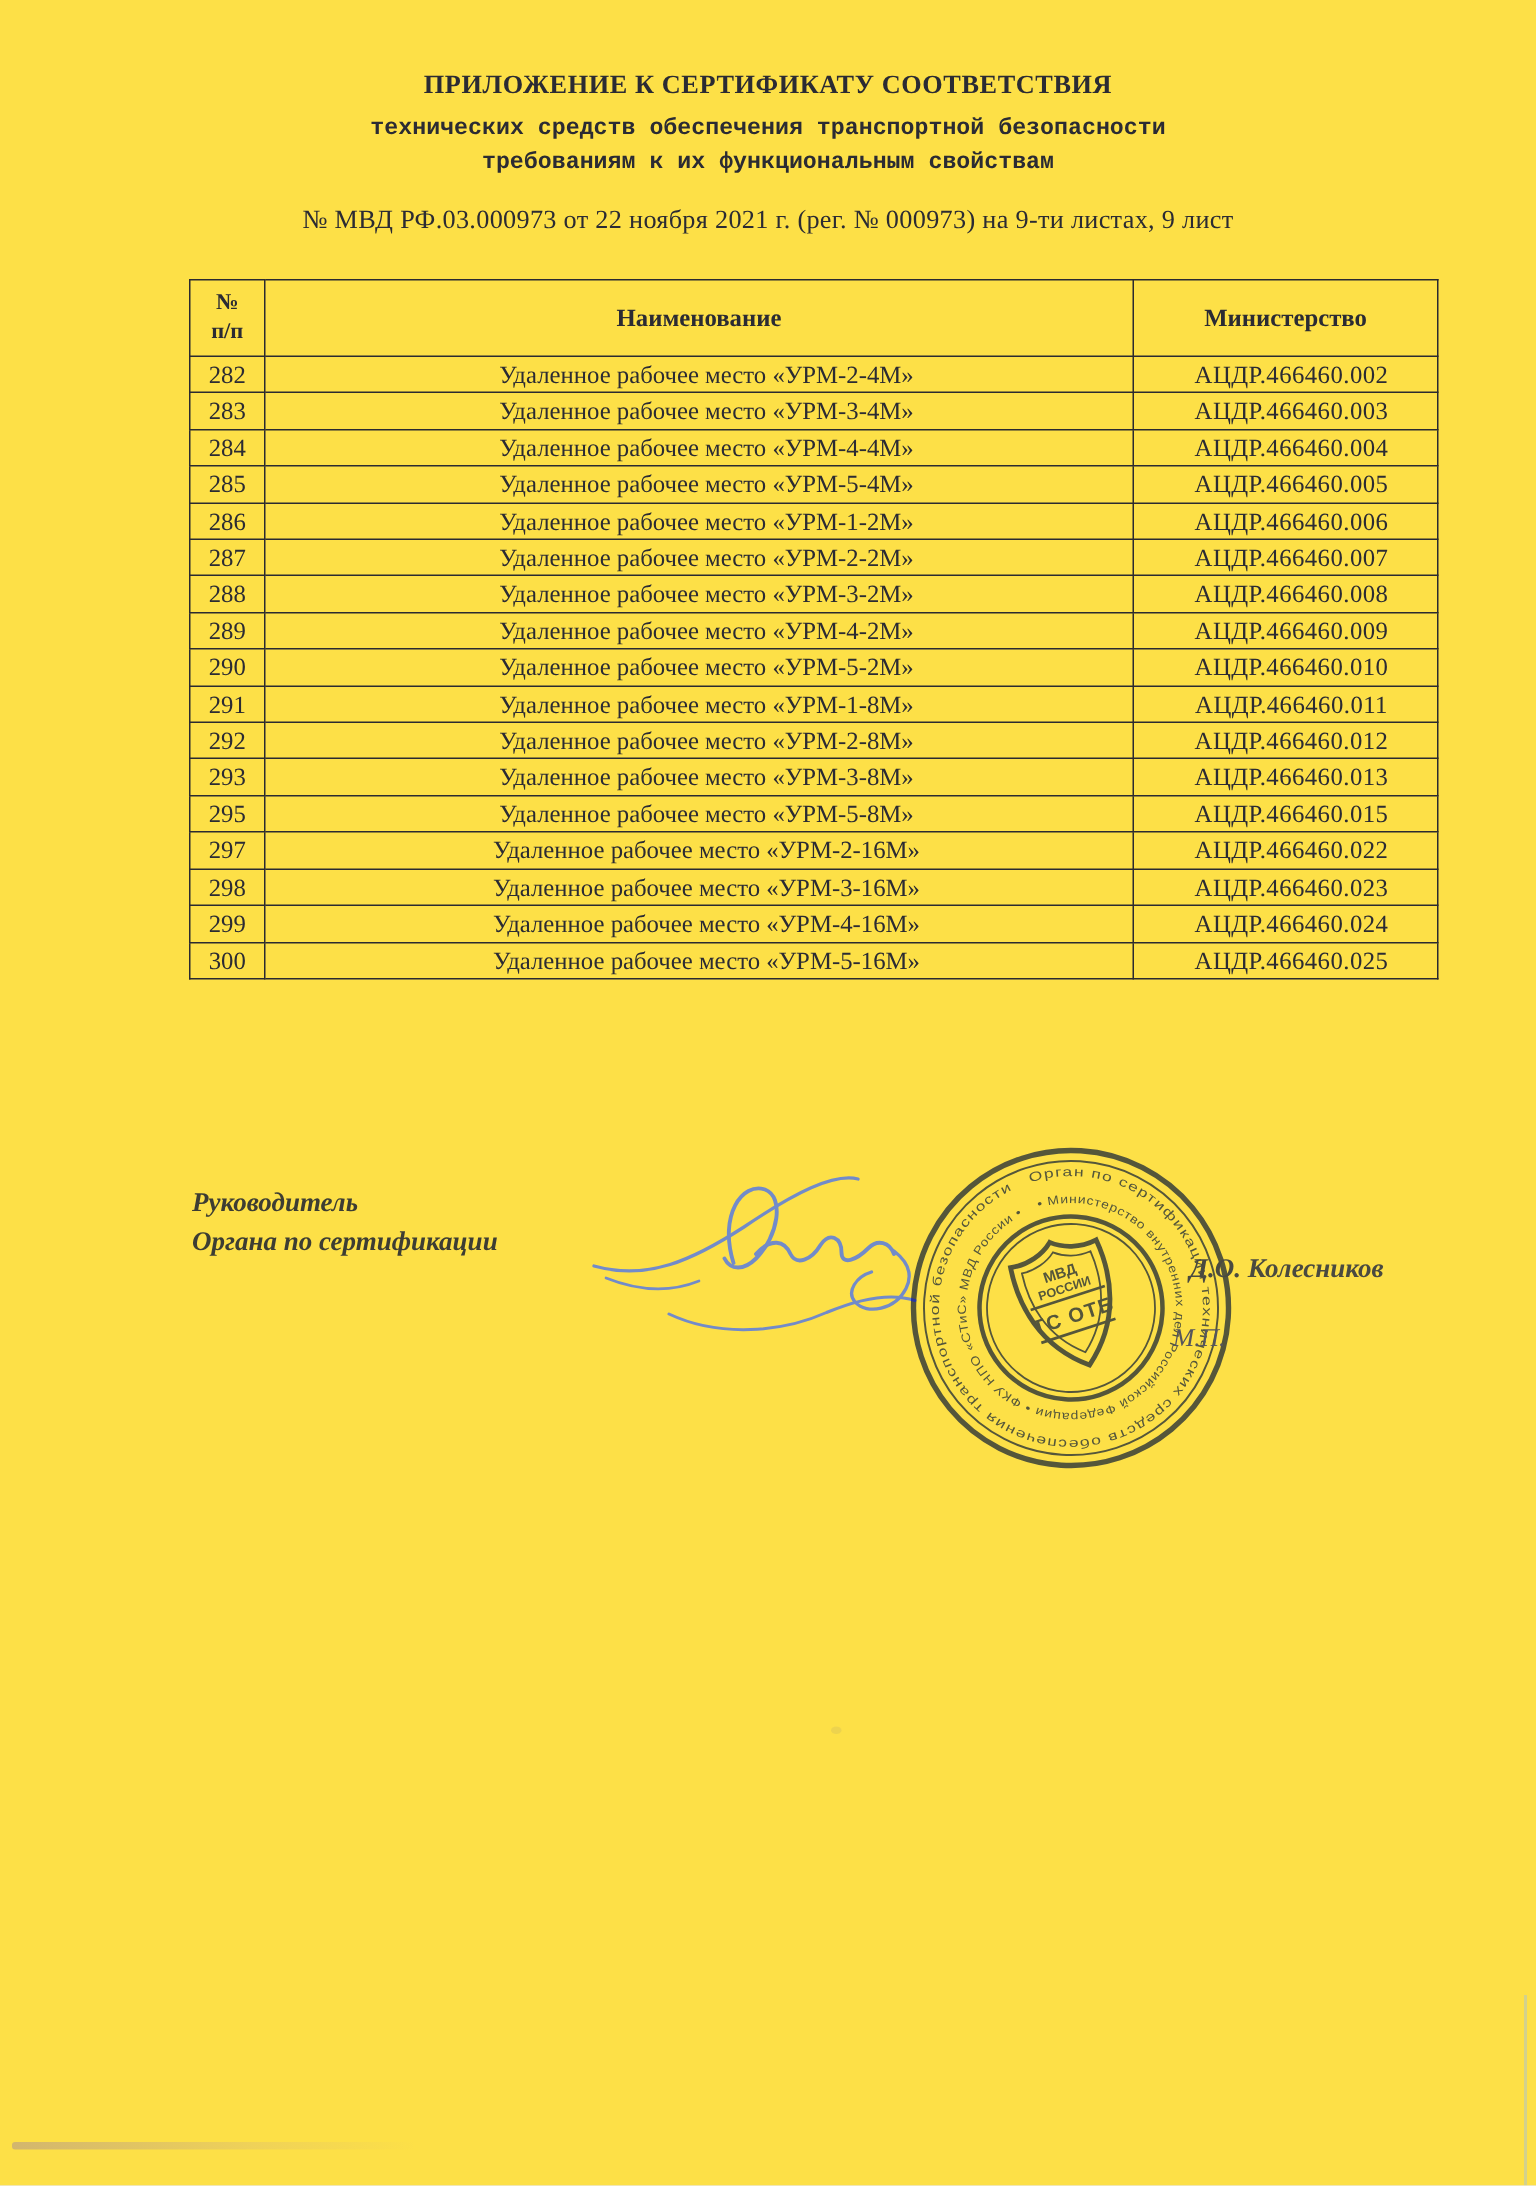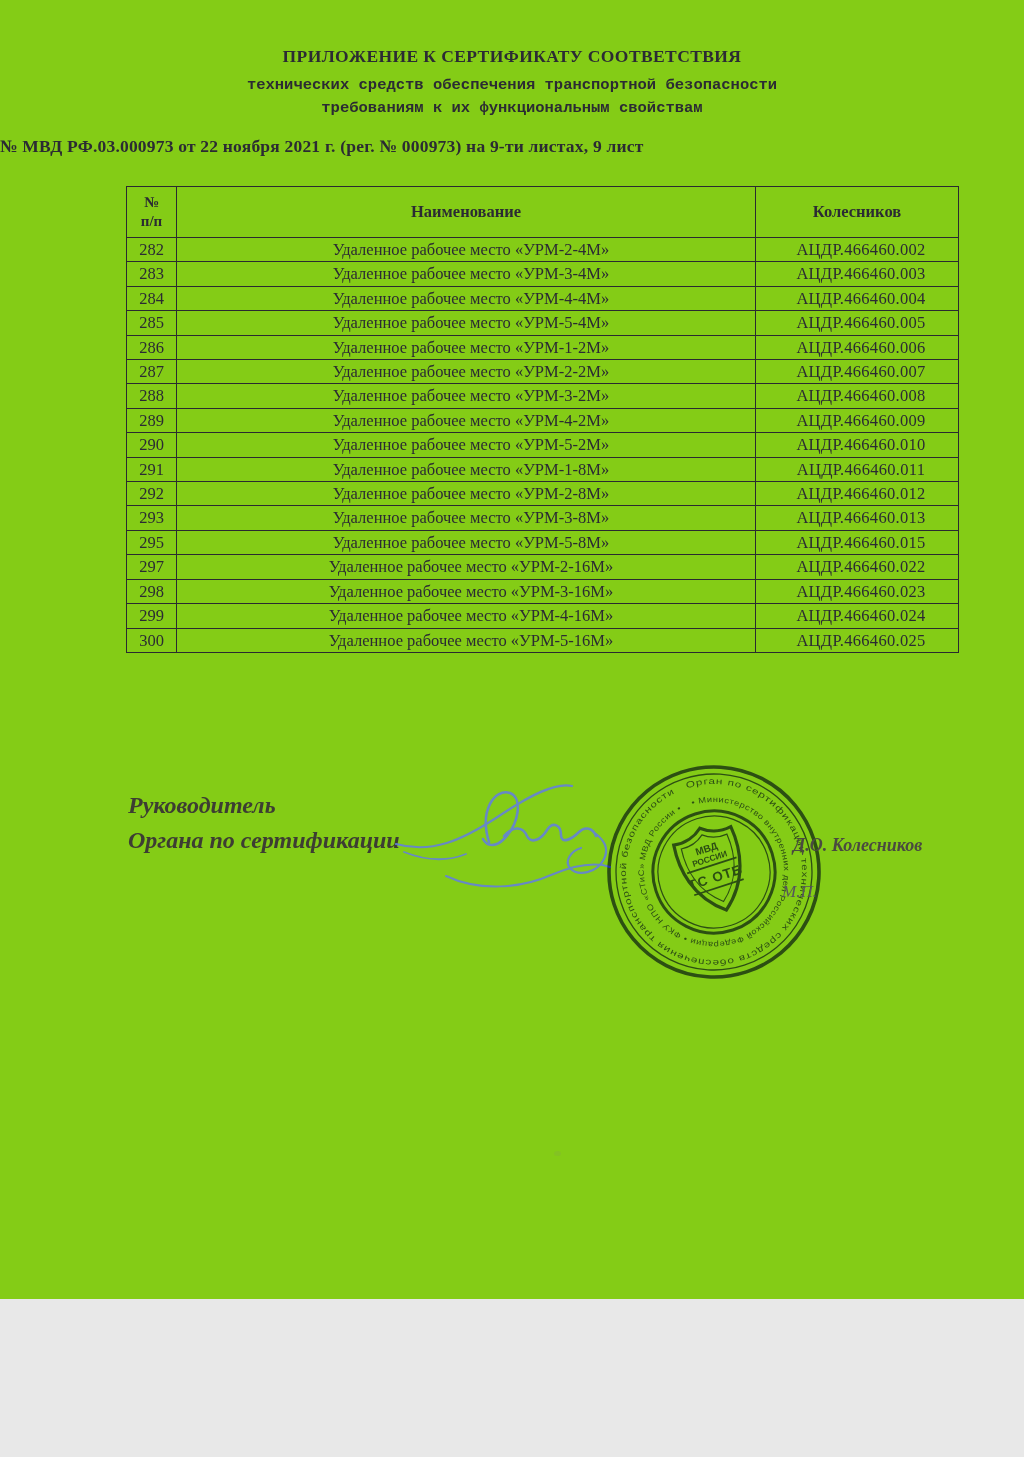--- a/index.html
+++ b/index.html
@@ -1,21 +1,21 @@
 <!DOCTYPE html>
 <html><head>
 <meta charset="utf-8">
 <style>
   html, body { margin: 0; padding: 0; background: #e8e8e8; }
   .page {
     position: relative;
     width: 1024px;
-    height: 1299px;
+    height: 1457px;
     margin: 0 auto;
-    background: #84cc16;
+    background: #fde047;
     font-family: "Liberation Serif", serif;
     color: #2b2b33;
     overflow: hidden;
   }
 
   
   .doc-header {
     position: absolute;
     top: 46px; left: 0;
     width: 100%;
@@ -30,22 +30,23 @@
   .doc-subtitle {
     font-size: 15.5px;
     font-weight: bold;
     line-height: 1.5;
     font-family: Liberation Mono, monospace;
   }
   .reg-line {
     position: absolute;
     top: 136px; left: 0;
     width: 100%;
+    text-align: center;
     font-size: 17.5px;
-    font-weight: bold;
+    font-weight: normal;
     letter-spacing: 0.2px;
   }
 
   
   table.items {
     position: absolute;
     top: 186px; left: 126px;
     width: 832px;
     border-collapse: collapse;
     table-layout: fixed;
@@ -65,21 +66,21 @@
   th.col-num .numhdr { font-size: 15px; line-height: 1.25; font-weight: bold; }
   table.items tbody td { height: 23.4px; line-height: 23.4px; padding: 0; text-align: center; }
   td.col-num   { text-align: center; }
   td.col-name  { text-align: left; padding-left: 10px !important; }
   td.col-desig { text-align: left; padding-left: 8px !important; letter-spacing: 0.3px; }
 
   
   .role-block {
     position: absolute;
     top: 788px; left: 128px;
-    font-size: 24px;
+    font-size: 18px;
     font-weight: bold;
     font-style: italic;
     color: #3d3d33;
     line-height: 1.45;
   }
   .signer-name {
     position: absolute;
     top: 806px; left: 793px;
     font-size: 18px;
     font-weight: bold;
@@ -154,21 +155,21 @@
         <col style="width:579px">
         <col style="width:203px">
     </colgroup>
     <thead>
       <tr>
         <th class="col-num">
           <div class="numhdr">№</div>
           <div class="numhdr">п/п</div>
         </th>
         <th class="col-name">Наименование</th>
-        <th class="col-desig">Колесников</th>
+        <th class="col-desig">Министерство</th>
       </tr>
     </thead>
     <tbody>
         <tr>
         <td class="col-num">282</td>
         <td class="col-name">Удаленное рабочее место «УРМ-2-4М»</td>
         <td class="col-desig">АЦДР.466460.002</td>
       </tr>
         <tr>
         <td class="col-num">283</td>

